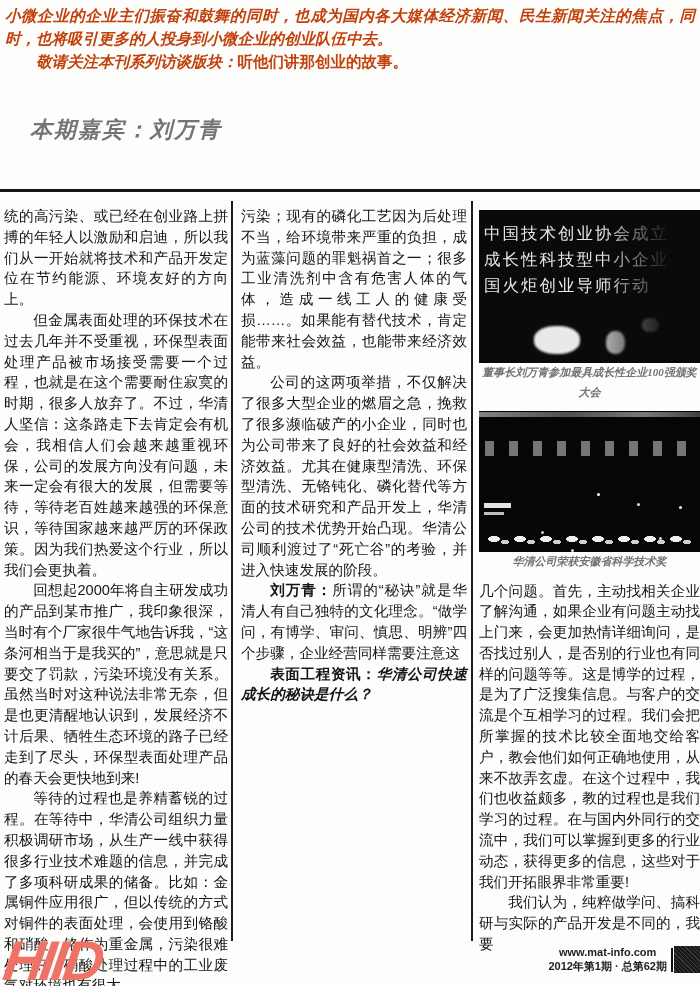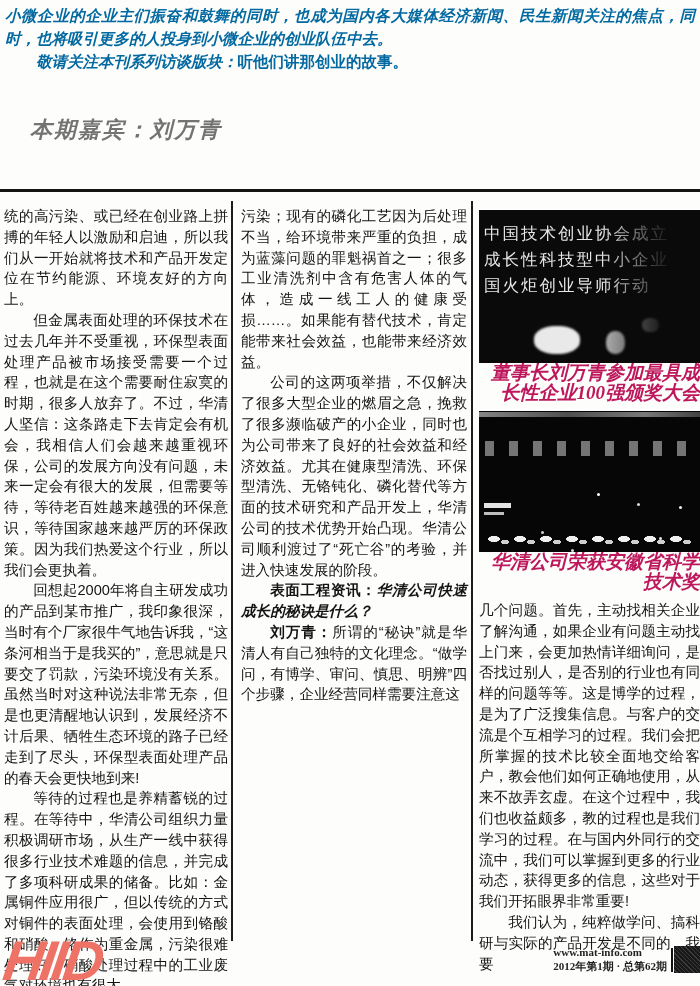--- a/index.html
+++ b/index.html
@@ -6,21 +6,21 @@
   .page{
     position:relative;width:700px;height:986px;margin:0 auto;
     background:#fdfdfb;overflow:hidden;color:#121212;
     font-family:"Liberation Sans",sans-serif;
   }
   
   .intro{
     position:absolute;left:5px;top:4px;width:690px;
     font-family:"Liberation Serif",serif;font-style:italic;
     font-size:15.5px;line-height:23px;text-align:justify;
-    font-weight:bold;color:#0369a1;
+    font-weight:bold;color:#c2410c;
   }
   .intro p{margin:0;}
   .intro p.ind{text-indent:2em;}
   .intro .hei{font-style:normal;font-family:"Liberation Sans",sans-serif;font-weight:bold;margin-top:18px;}
   .guest-heading{
     position:absolute;left:30px;top:115px;margin:0;
     font-family:"Liberation Serif",serif;font-style:italic;
     font-size:22px;font-weight:bold;letter-spacing:2px;color:#737373;
   }
   
@@ -65,38 +65,38 @@
   .p2-bar{position:absolute;left:5px;top:92px;width:27px;height:5px;background:#e4e4e4;}
   .p2-bar2{position:absolute;left:5px;top:101px;width:20px;height:3px;background:#bdbdbd;}
   .p2-dots{position:absolute;left:118px;top:82px;width:3px;height:3px;border-radius:50%;background:#fff;
     box-shadow:40px 10px 0 #ddd,82px 13px 0 #eee,-56px 38px 0 #cfcfcf,-26px 56px 0 #d8d8d8,62px 44px 0 #e6e6e6;}
   .p2-flowers{position:absolute;left:4px;bottom:6px;width:213px;height:15px;
     background-image:radial-gradient(ellipse 8px 4.5px at 11px 8px,#f0f0f0 70%,transparent 71%),
                      radial-gradient(ellipse 6px 3.5px at 22px 11px,#cfcfcf 70%,transparent 71%);
     background-size:26px 15px;background-repeat:repeat-x;filter:blur(.4px);}
   .caption{
     margin:7px 0 0 0;font-family:"Liberation Serif",serif;font-style:italic;
-    font-weight:bold;font-size:19px;line-height:19.5px;text-align:right;color:#be185d;
+    font-weight:bold;font-size:11px;line-height:19.5px;text-align:center;color:#737373;
   }
   .col3 .bodytext{margin-top:9px;}
   
   .watermark{position:absolute;left:4px;top:933px;width:150px;height:60px;pointer-events:none;}
   .wm-text{
     display:block;font-family:"Liberation Sans",sans-serif;
     font-weight:bold;font-style:italic;font-size:56px;line-height:56px;
     letter-spacing:-4px;color:#ee7266;transform:skewX(-8deg);
   }
   .wm-swoosh{
     position:absolute;left:72px;top:44px;width:56px;height:18px;
     border-bottom:7px solid #f2a23c;border-radius:50%;transform:rotate(-6deg);
   }
   
   .footer-text{
-    position:absolute;right:33px;top:946px;text-align:left;
-    font-size:11px;line-height:13.5px;font-weight:bold;color:#1e1e1e;font-family:Liberation Serif, serif;
+    position:absolute;right:33px;top:946px;text-align:center;
+    font-size:11px;line-height:13.5px;font-weight:bold;color:#1e1e1e;
   }
   .footer-bar{position:absolute;right:27px;top:948px;width:2px;height:24px;background:#111;}
   .footer-block{
     position:absolute;right:0;top:946px;width:26px;height:27px;background:#181818;
     background-image:repeating-linear-gradient(45deg,#181818 0 2px,#3c3c3c 2px 3px);
   }
 </style>
 </head>
 <body>
 
@@ -115,22 +115,22 @@
   <div class="col col1">
     <p class="cont">统的高污染、或已经在创业路上拼搏的年轻人以激励和启迪，所以我们从一开始就将技术和产品开发定位在节约能源、环境友好的方向上。</p>
     <p class="ind">但金属表面处理的环保技术在过去几年并不受重视，环保型表面处理产品被市场接受需要一个过程，也就是在这个需要耐住寂寞的时期，很多人放弃了。不过，华清人坚信：这条路走下去肯定会有机会，我相信人们会越来越重视环保，公司的发展方向没有问题，未来一定会有很大的发展，但需要等待，等待老百姓越来越强的环保意识，等待国家越来越严厉的环保政策。因为我们热爱这个行业，所以我们会更执着。</p>
     <p class="ind">回想起2000年将自主研发成功的产品到某市推广，我印象很深，当时有个厂家很牛气地告诉我，“这条河相当于是我买的”，意思就是只要交了罚款，污染环境没有关系。虽然当时对这种说法非常无奈，但是也更清醒地认识到，发展经济不计后果、牺牲生态环境的路子已经走到了尽头，环保型表面处理产品的春天会更快地到来!</p>
     <p class="ind">等待的过程也是养精蓄锐的过程。在等待中，华清公司组织力量积极调研市场，从生产一线中获得很多行业技术难题的信息，并完成了多项科研成果的储备。比如：金属铜件应用很广，但以传统的方式对铜件的表面处理，会使用到铬酸和硝酸，铬作为重金属，污染很难处理好，硝酸处理过程中的工业废气对环境也有很大</p>
   </div>
 
   <div class="col col2">
     <p class="cont">污染；现有的磷化工艺因为后处理不当，给环境带来严重的负担，成为蓝藻问题的罪魁祸首之一；很多工业清洗剂中含有危害人体的气体，造成一线工人的健康受损……。如果能有替代技术，肯定能带来社会效益，也能带来经济效益。</p>
     <p class="ind">公司的这两项举措，不仅解决了很多大型企业的燃眉之急，挽救了很多濒临破产的小企业，同时也为公司带来了良好的社会效益和经济效益。尤其在健康型清洗、环保型清洗、无铬钝化、磷化替代等方面的技术研究和产品开发上，华清公司的技术优势开始凸现。华清公司顺利渡过了“死亡谷”的考验，并进入快速发展的阶段。</p>
+    <p class="ind"><span class="qa-label">刘万青：</span><span>所谓的“秘诀”就是华清人有自己独特的文化理念。“做学问，有博学、审问、慎思、明辨”四个步骤，企业经营同样需要注意这</span></p>
     <p class="ind"><span class="qa-label">表面工程资讯：</span><span class="q-text">华清公司快速成长的秘诀是什么？</span></p>
-    <p class="ind"><span class="qa-label">刘万青：</span><span>所谓的“秘诀”就是华清人有自己独特的文化理念。“做学问，有博学、审问、慎思、明辨”四个步骤，企业经营同样需要注意这</span></p>
   </div>
 
   <div class="col col3">
     <div class="photo photo1">
       <div class="banner-lines">
         <div>中国技术创业协会成立</div>
         <div>成长性科技型中小企业</div>
         <div>国火炬创业导师行动</div>
       </div>
       <div class="blob blob-a"></div>

